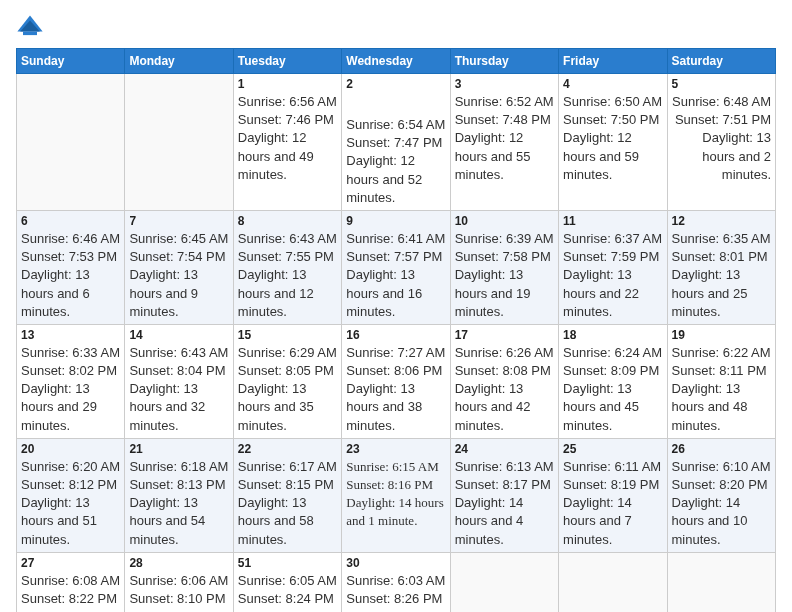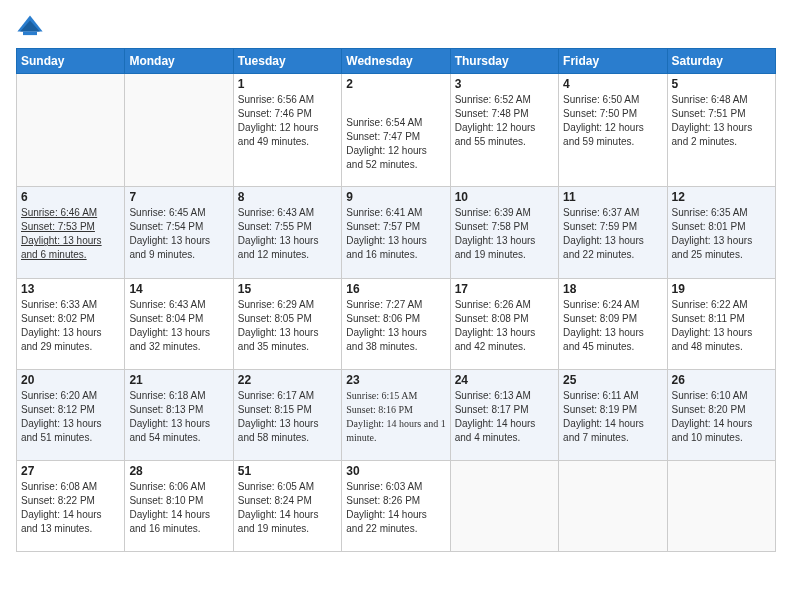--- a/index.html
+++ b/index.html
@@ -81,21 +81,21 @@
     }
     .day-number {
       font-size: 12px;
       font-weight: bold;
       margin-bottom: 2px;
       color: #222;
     }
     .day-info {
       line-height: 1.4;
       color: #333;
-      font-size: 10px;
+      font-size: 13px;
     }
     .row-alt td {
       background: #f0f4fa;
     }
   </style>
 </head>
 <body>
 
 <div class="page">
   <div class="header">
@@ -151,29 +151,29 @@
 Daylight: 12 hours and 55 minutes.</div>
           </td>
           <td>
             <div class="day-number">4</div>
             <div class="day-info" style="white-space: pre-line;">Sunrise: 6:50 AM
 Sunset: 7:50 PM
 Daylight: 12 hours and 59 minutes.</div>
           </td>
           <td>
             <div class="day-number">5</div>
-            <div class="day-info" style="white-space: pre-line;">Sunrise: 6:48 AM
+            <div class="day-info" style="white-space: pre-line; text-align: right;">Sunrise: 6:48 AM
 Sunset: 7:51 PM
 Daylight: 13 hours and 2 minutes.</div>
           </td>
         </tr>
         <tr class="row-alt">
           <td>
             <div class="day-number">6</div>
-            <div class="day-info" style="white-space: pre-line; text-decoration: underline;">Sunrise: 6:46 AM
+            <div class="day-info" style="white-space: pre-line;">Sunrise: 6:46 AM
 Sunset: 7:53 PM
 Daylight: 13 hours and 6 minutes.</div>
           </td>
           <td>
             <div class="day-number">7</div>
             <div class="day-info" style="white-space: pre-line;">Sunrise: 6:45 AM
 Sunset: 7:54 PM
 Daylight: 13 hours and 9 minutes.</div>
           </td>
           <td>

